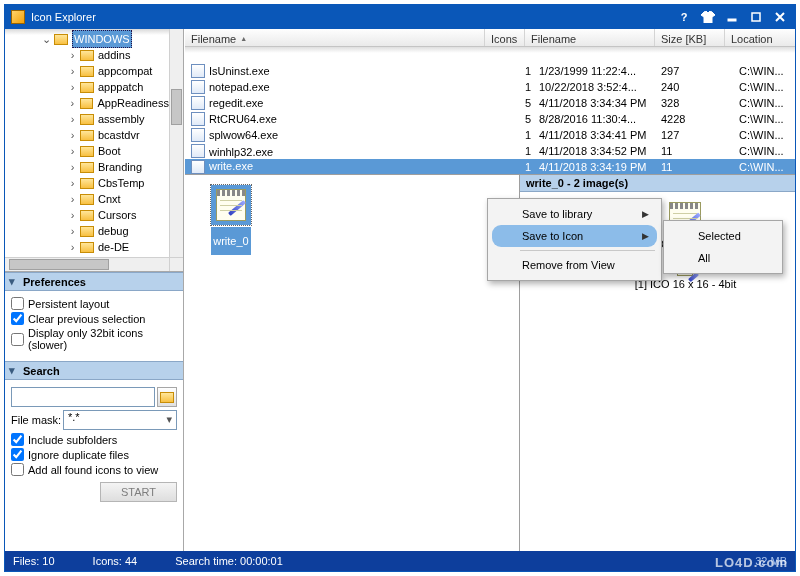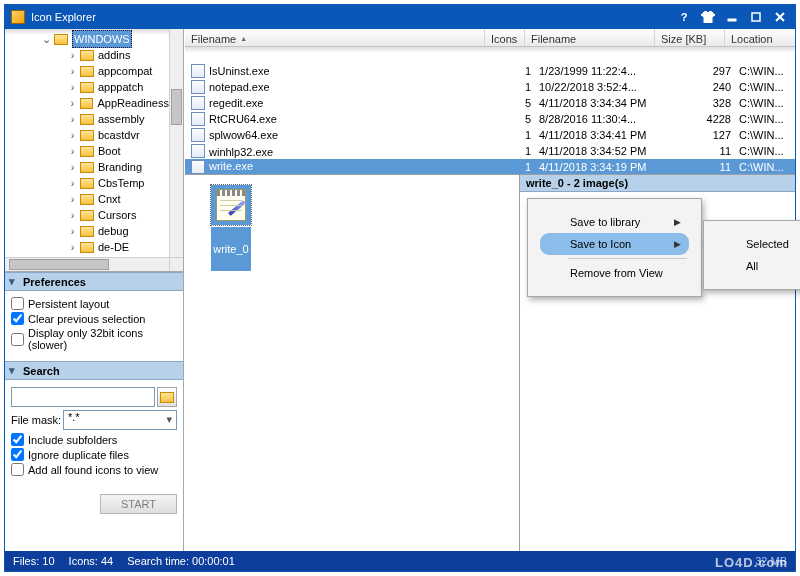--- a/index.html
+++ b/index.html
@@ -55,51 +55,51 @@
   .cell { overflow:hidden; text-overflow:ellipsis; white-space:nowrap; }
   .rows-top-shade{position:absolute;top:0;left:0;right:14px;height:6px;background:linear-gradient(#dedede,transparent);}  
 
   .lower { flex:1; display:flex; }
   .iconpanel { width:335px; border-right:1px solid #9e9e9e; display:flex; flex-direction:column; }
   .imagepanel { flex:1; display:flex; flex-direction:column; }
   .subhead { background:#b7d1eb; padding:2px 6px; font-weight:bold; border-bottom:1px solid #8aa7c7;}
   .iconarea { flex:1; position:relative; }
   .thumb-item { position:absolute; left:16px; top:10px; width:60px; text-align:center; }
   .thumb-item.sel-thumb .thumb-img { outline:1px dotted #666; background:#5a99d6; }
-  .thumb-item.sel-thumb .thumb-cap { background:#5a99d6; color:#fff; display:inline-block; padding:16px 2px;}
+  .thumb-item.sel-thumb .thumb-cap { background:#5a99d6; color:#fff; display:inline-block; padding:8px 2px;}
   .thumb-img { width:40px; height:40px; margin:0 auto 2px auto; display:flex; align-items:center; justify-content:center; }
   .notepad-icon { width:30px; height:32px; background:#fffef0; border:1px solid #9a9a60; position:relative; }
   .notepad-icon::before{content:""; position:absolute; top:0;left:0;right:0;height:6px; background:repeating-linear-gradient(90deg,#888 0 3px,#fffef0 3px 5px);} 
   .notepad-icon::after{content:""; position:absolute; left:3px; right:3px; top:10px; bottom:6px; background:repeating-linear-gradient(#cfcfa5 0 1px, transparent 1px 5px);} 
   .pen{position:absolute; width:20px;height:4px; background:linear-gradient(90deg,#3040c0,#9aa8ff); transform:rotate(-40deg); left:10px; top:16px; border-radius:1px;}
 
   .imagepanel .list { padding:10px; }
   .img-item { text-align:center; margin-bottom:8px; }
   .img-item .ic32{ width:34px; height:34px; margin:0 auto; }
   .img-item .ic16{ width:18px; height:18px; margin:0 auto; }
   .img-cap { margin-top:2px; }
 
   
-  .menu { position:absolute; background:#f3f3f3; border:1px solid #a6a6a6; box-shadow:2px 3px 6px rgba(0,0,0,0.3); padding:12px;margin-left:40px; }
+  .menu { position:absolute; background:#f3f3f3; border:1px solid #a6a6a6; box-shadow:2px 3px 6px rgba(0,0,0,0.3); padding:4px; }
   .menu .mi { height:22px; display:flex; align-items:center; padding:0 28px 0 30px; white-space:nowrap; position:relative;}
   .menu .mi.sm::after{content:"▶"; font-size:9px; color:#333; position:absolute; right:8px;}
   .menu .mi.sel { background:#8cbce9;border-radius:9px; }
   .menu .sep { height:1px; background:#c8c8c8; margin:3px 2px 3px 28px;}
   .menu1 { left:482px; top:193px; width:175px; }
   .menu2 { left:658px; top:215px; width:120px; }
 
   
-  .status { height:20px; background:#0d3e9c; color:#fff; display:flex; align-items:center; padding:0 8px; }
+  .status { height:20px; background:#0d3e9c; color:#fff; display:flex; align-items:center; padding:0 8px;gap:24px; }
   .status .s-item { margin-right:14px; }
   .status .spacer { flex:1;}
   .status .mb { color:#a7c2ee;}
 
   .watermark{ position:absolute; right:12px; bottom:6px; color:#fff; font-size:13px; letter-spacing:1px; opacity:.7; font-weight:600;}
   
-  .w-fn{width:300px;} .w-ic{width:40px; text-align:right;} .w-mod{width:130px;} .w-size{width:70px; text-align:right;} .w-loc{width:120px;}
+  .w-fn{width:300px;} .w-ic{width:40px; text-align:right;} .w-mod{width:130px;} .w-size{width:70px; text-align:left;} .w-loc{width:120px;}
 </style>
 </head>
 <body>
 
 <div class="frame">
  <div class="inner">
   <div class="titlebar">
     <div class="appicon"></div>
     <span>Icon Explorer</span>
     <div class="spacer"></div>
@@ -294,21 +294,21 @@
               </label>
               <label class="cb">
                 <input type="checkbox" checked="" style=""> 
                 <span>Ignore duplicate files</span>
               </label>
               <label class="cb">
                 <input type="checkbox" style=""> 
                 <span>Add all found icons to view</span>
               </label>
             </div>
-        <div style="overflow:hidden;margin-top:18px">
+        <div style="overflow:hidden;margin-top:6px">
           <button class="start">START</button>
         </div>
       </div>
     </div>
 
     <div class="right">
       <div class="filelist">
         <div class="cols" id="cols">
               <div class="col w-fn sort">Filename</div>
               <div class="col w-ic">Icons</div>

